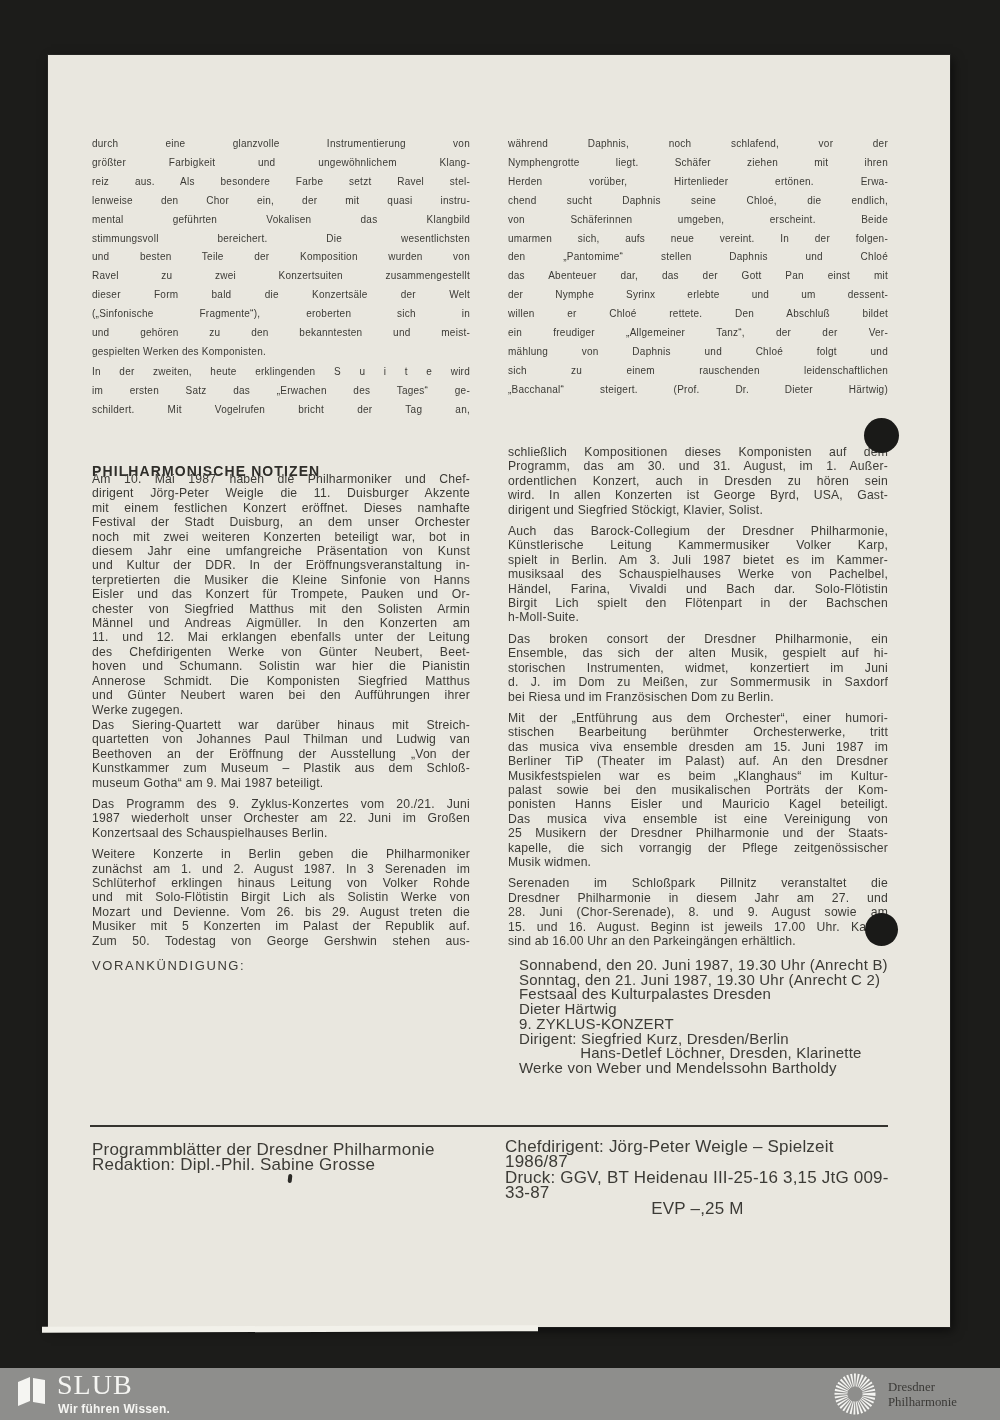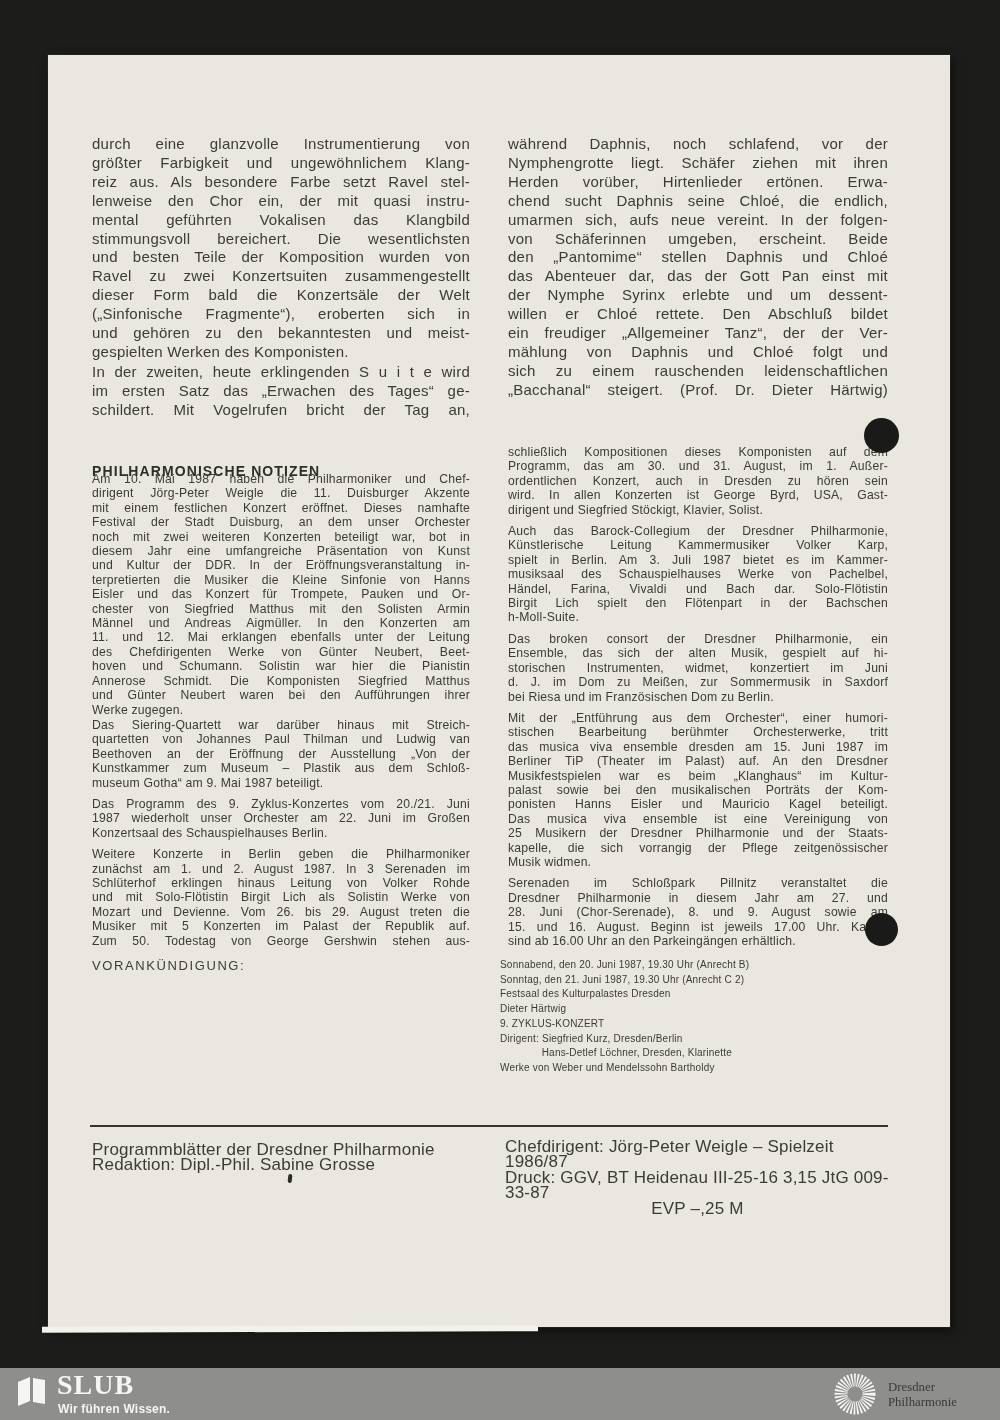--- a/index.html
+++ b/index.html
@@ -12,57 +12,57 @@
     position:absolute; left:48px; top:55px; width:902px; height:1272px;
     background:var(--paper,#e9e7df);
     box-shadow:0 0 0 1px rgba(255,255,255,0.05), 3px 4px 10px rgba(0,0,0,0.55);
   }
   .paper::after { 
     content:""; position:absolute; left:-6px; bottom:-5px; width:55%; height:6px;
     background:#f2f1ea; transform:rotate(-0.2deg);
   }
   .block { position:absolute; color:var(--ink,#3c3b36); }
   
-  .maintext { font-size:15px; line-height:18.9px; letter-spacing:0.25px; }
+  .maintext { font-size:10px; line-height:18.9px; letter-spacing:0.25px; }
   .col-main-left  { left:44px;  top:80px; width:378px; }
   .col-main-right { left:460px; top:80px; width:380px; }
   
   .notes { font-size:12.2px; line-height:14.4px; letter-spacing:0.2px; }
   .col-notes-left  { left:44px;  top:417px; width:378px; }
   .col-notes-right { left:460px; top:390px; width:380px; }
   .para { margin:0 0 7px 0; }
   .para.tight { margin-bottom:1px; }
   .line { text-align:justify; text-align-last:justify; -moz-text-align-last:justify; }
   .line-last { text-align-last:left; -moz-text-align-last:left; }
   .line-plain { text-align:left; white-space:pre-wrap; }
   .heading {
     left:44px; top:408px; font-size:14px; font-weight:bold;
     letter-spacing:1.1px; color:var(--heading-ink,#2e2d29);
   }
   .preannounce {
     left:44px; top:903px; font-size:13px; letter-spacing:1.6px;
     color:var(--ink,#3c3b36);
   }
-  .announce { left:452px; top:903px; width:392px; font-size:10px; line-height:14.7px; letter-spacing:0.2px; }
+  .announce { left:471px; top:903px; width:392px; font-size:15px; line-height:14.7px; letter-spacing:0.2px; }
   .rule { position:absolute; left:42px; top:1070px; width:798px; height:2px; background:#35342f; }
   .footer { font-size:17px; line-height:15.4px; letter-spacing:0.2px; }
   .footer-left  { left:44px;  top:1087px; width:390px; }
   .footer-right { left:457px; top:1084px; width:385px; }
   .footer-right .line-plain:last-child { text-align:center; }
   .hole { position:absolute; border-radius:50%; background:var(--hole,#1a1a18); }
   .hole-1 { left:816px; top:363px; width:35px; height:35px; }
   .hole-2 { left:817px; top:858px; width:33px; height:33px; }
   .inkmark { position:absolute; left:240px; top:1119px; width:4px; height:9px; border-radius:2px; background:#2c2b27; transform:rotate(6deg); }
   
   .brandbar { position:absolute; left:0; top:1368px; width:1000px; height:52px; background:var(--bar,#8e8e8c); }
   .slub { position:absolute; left:15px; top:4px; }
   .slub-book { position:absolute; left:0; top:3px; }
   .slub-name {
     position:absolute; left:42px; top:-3px;
-    font-family:"Liberation Serif", serif; font-weight:bold; font-size:28px;
+    font-family:"Liberation Serif", serif; font-weight:normal; font-size:28px;
     color:var(--bar-text,#f5f5f2); letter-spacing:1px;
   }
   .slub-tagline {
     position:absolute; left:43px; top:30px; width:220px;
     font-size:12px; font-weight:bold; color:var(--bar-text,#f5f5f2); letter-spacing:0.2px;
   }
   .phil { position:absolute; left:832px; top:3px; }
   .phil-logo { position:absolute; left:0; top:0; }
   .phil-text {
     position:absolute; left:56px; top:9px; width:130px;
@@ -96,22 +96,22 @@
         <div class="line">schildert. Mit Vogelrufen bricht der Tag an,</div>
       </div>
     </div>
 
   <div class="block maintext col-main-right">
       <div class="para">
         <div class="line">während Daphnis, noch schlafend, vor der</div>
         <div class="line">Nymphengrotte liegt. Schäfer ziehen mit ihren</div>
         <div class="line">Herden vorüber, Hirtenlieder ertönen. Erwa-</div>
         <div class="line">chend sucht Daphnis seine Chloé, die endlich,</div>
+        <div class="line">von Schäferinnen umgeben, erscheint. Beide</div>
         <div class="line">umarmen sich, aufs neue vereint. In der folgen-</div>
-        <div class="line">von Schäferinnen umgeben, erscheint. Beide</div>
         <div class="line">den „Pantomime“ stellen Daphnis und Chloé</div>
         <div class="line">das Abenteuer dar, das der Gott Pan einst mit</div>
         <div class="line">der Nymphe Syrinx erlebte und um dessent-</div>
         <div class="line">willen er Chloé rettete. Den Abschluß bildet</div>
         <div class="line">ein freudiger „Allgemeiner Tanz“, der der Ver-</div>
         <div class="line">mählung von Daphnis und Chloé folgt und</div>
         <div class="line">sich zu einem rauschenden leidenschaftlichen</div>
         <div class="line">„Bacchanal“ steigert. (Prof. Dr. Dieter Härtwig)</div>
       </div>
     </div>

